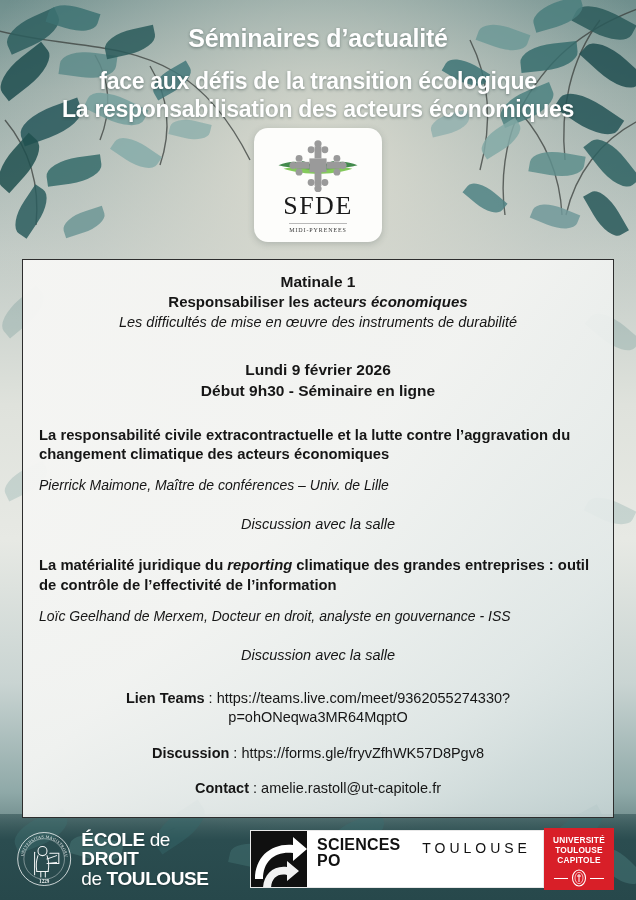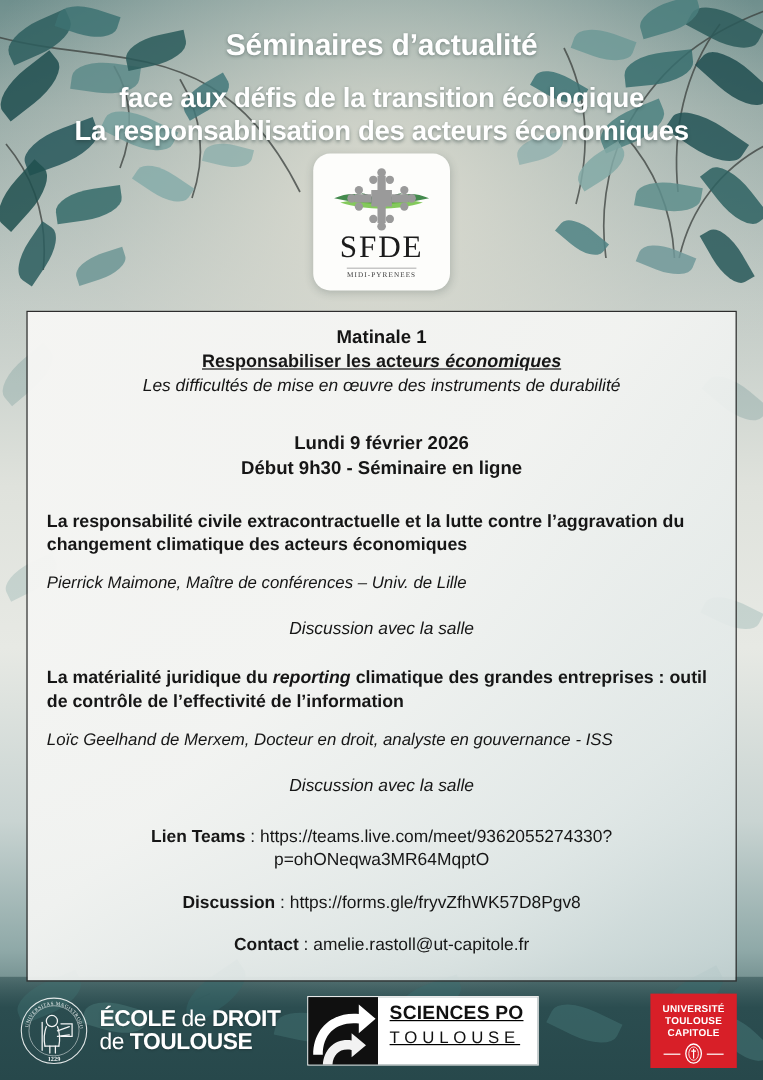--- a/index.html
+++ b/index.html
@@ -57,21 +57,21 @@
     margin-top: 14px;
     font-size: 23px; font-weight: 700; color: #ffffff;
     line-height: 1.22;
     letter-spacing: -0.3px;
     text-shadow: 0 1px 3px rgba(30,50,50,.45);
   }
 
   
   .logo-wrap {
     position: absolute; top: 128px; left: 50%; transform: translateX(-50%);
-    width: 114px; height: 114px;
+    width: 128px; height: 114px;
     background: #fdfdfb;
     border-radius: 14px;
     box-shadow: 0 2px 7px rgba(40,60,60,.22);
     z-index: 6;
     display: flex; flex-direction: column;
     align-items: center; justify-content: center;
   }
   .logo-mark { width: 86px; height: 56px; margin-top: 2px; }
   .logo-text {
     font-family: "Liberation Serif", serif;
@@ -92,21 +92,21 @@
     left: 22px; top: 259px; width: 592px; height: 559px;
     background: linear-gradient(135deg, rgba(246,246,244,.97) 0%, rgba(243,244,242,.95) 45%, rgba(226,233,232,.88) 78%, rgba(205,218,218,.82) 100%);
     border: 1.5px solid #2d2d2d;
     z-index: 5;
     padding: 12px 16px 0 16px;
     color: #161616;
   }
   .c-center { text-align: center; }
 
   .matinale { font-size: 15.5px; font-weight: 700; line-height: 1.3; }
-  .matinale-sub { font-size: 15px; font-weight: 700; line-height: 1.35; text-decoration: underline; }
+  .matinale-sub { font-size: 15px; font-weight: 700; line-height: 1.35; }
   .matinale-sub em { font-style: italic; }
   .matinale-desc { font-size: 14.5px; font-style: italic; line-height: 1.35; margin-top: 1px; }
 
   .date-blk { margin-top: 26px; font-size: 15.5px; font-weight: 700; line-height: 1.38; }
 
   .talk { margin-top: 24px; }
   .talk-title {
     font-size: 14.8px; font-weight: 700; line-height: 1.33; text-align: left;
   }
   .talk-title em { font-style: italic; }
@@ -145,21 +145,21 @@
 
   .f-spo {
     margin-left: 22px;
     display: flex; align-items: stretch;
     height: 58px;
     border: 1px solid #e8e8e8;
   }
   .spo-mark { width: 58px; background: #101010; position: relative; overflow: hidden; }
   .spo-label {
     background: #ffffff; padding: 6px 12px 6px 10px;
-    display: flex; flex-direction: column;  text-decoration: underline;
+    display: flex; flex-direction: row; justify-content: center;
   }
   .spo-l1 { font-size: 16px; font-weight: 700; color: #111; letter-spacing: .2px; line-height: 1; }
   .spo-l2 { font-size: 14px; font-weight: 400; color: #111; letter-spacing: 4px; line-height: 1; margin-top: 4px; }
 
   .f-utc {
     margin-left: auto; margin-right: 14px;
     width: 72px; height: 62px; background: #d81f28;
     display: flex; flex-direction: column; align-items: center; justify-content: center;
     padding-top: 4px;
   }

